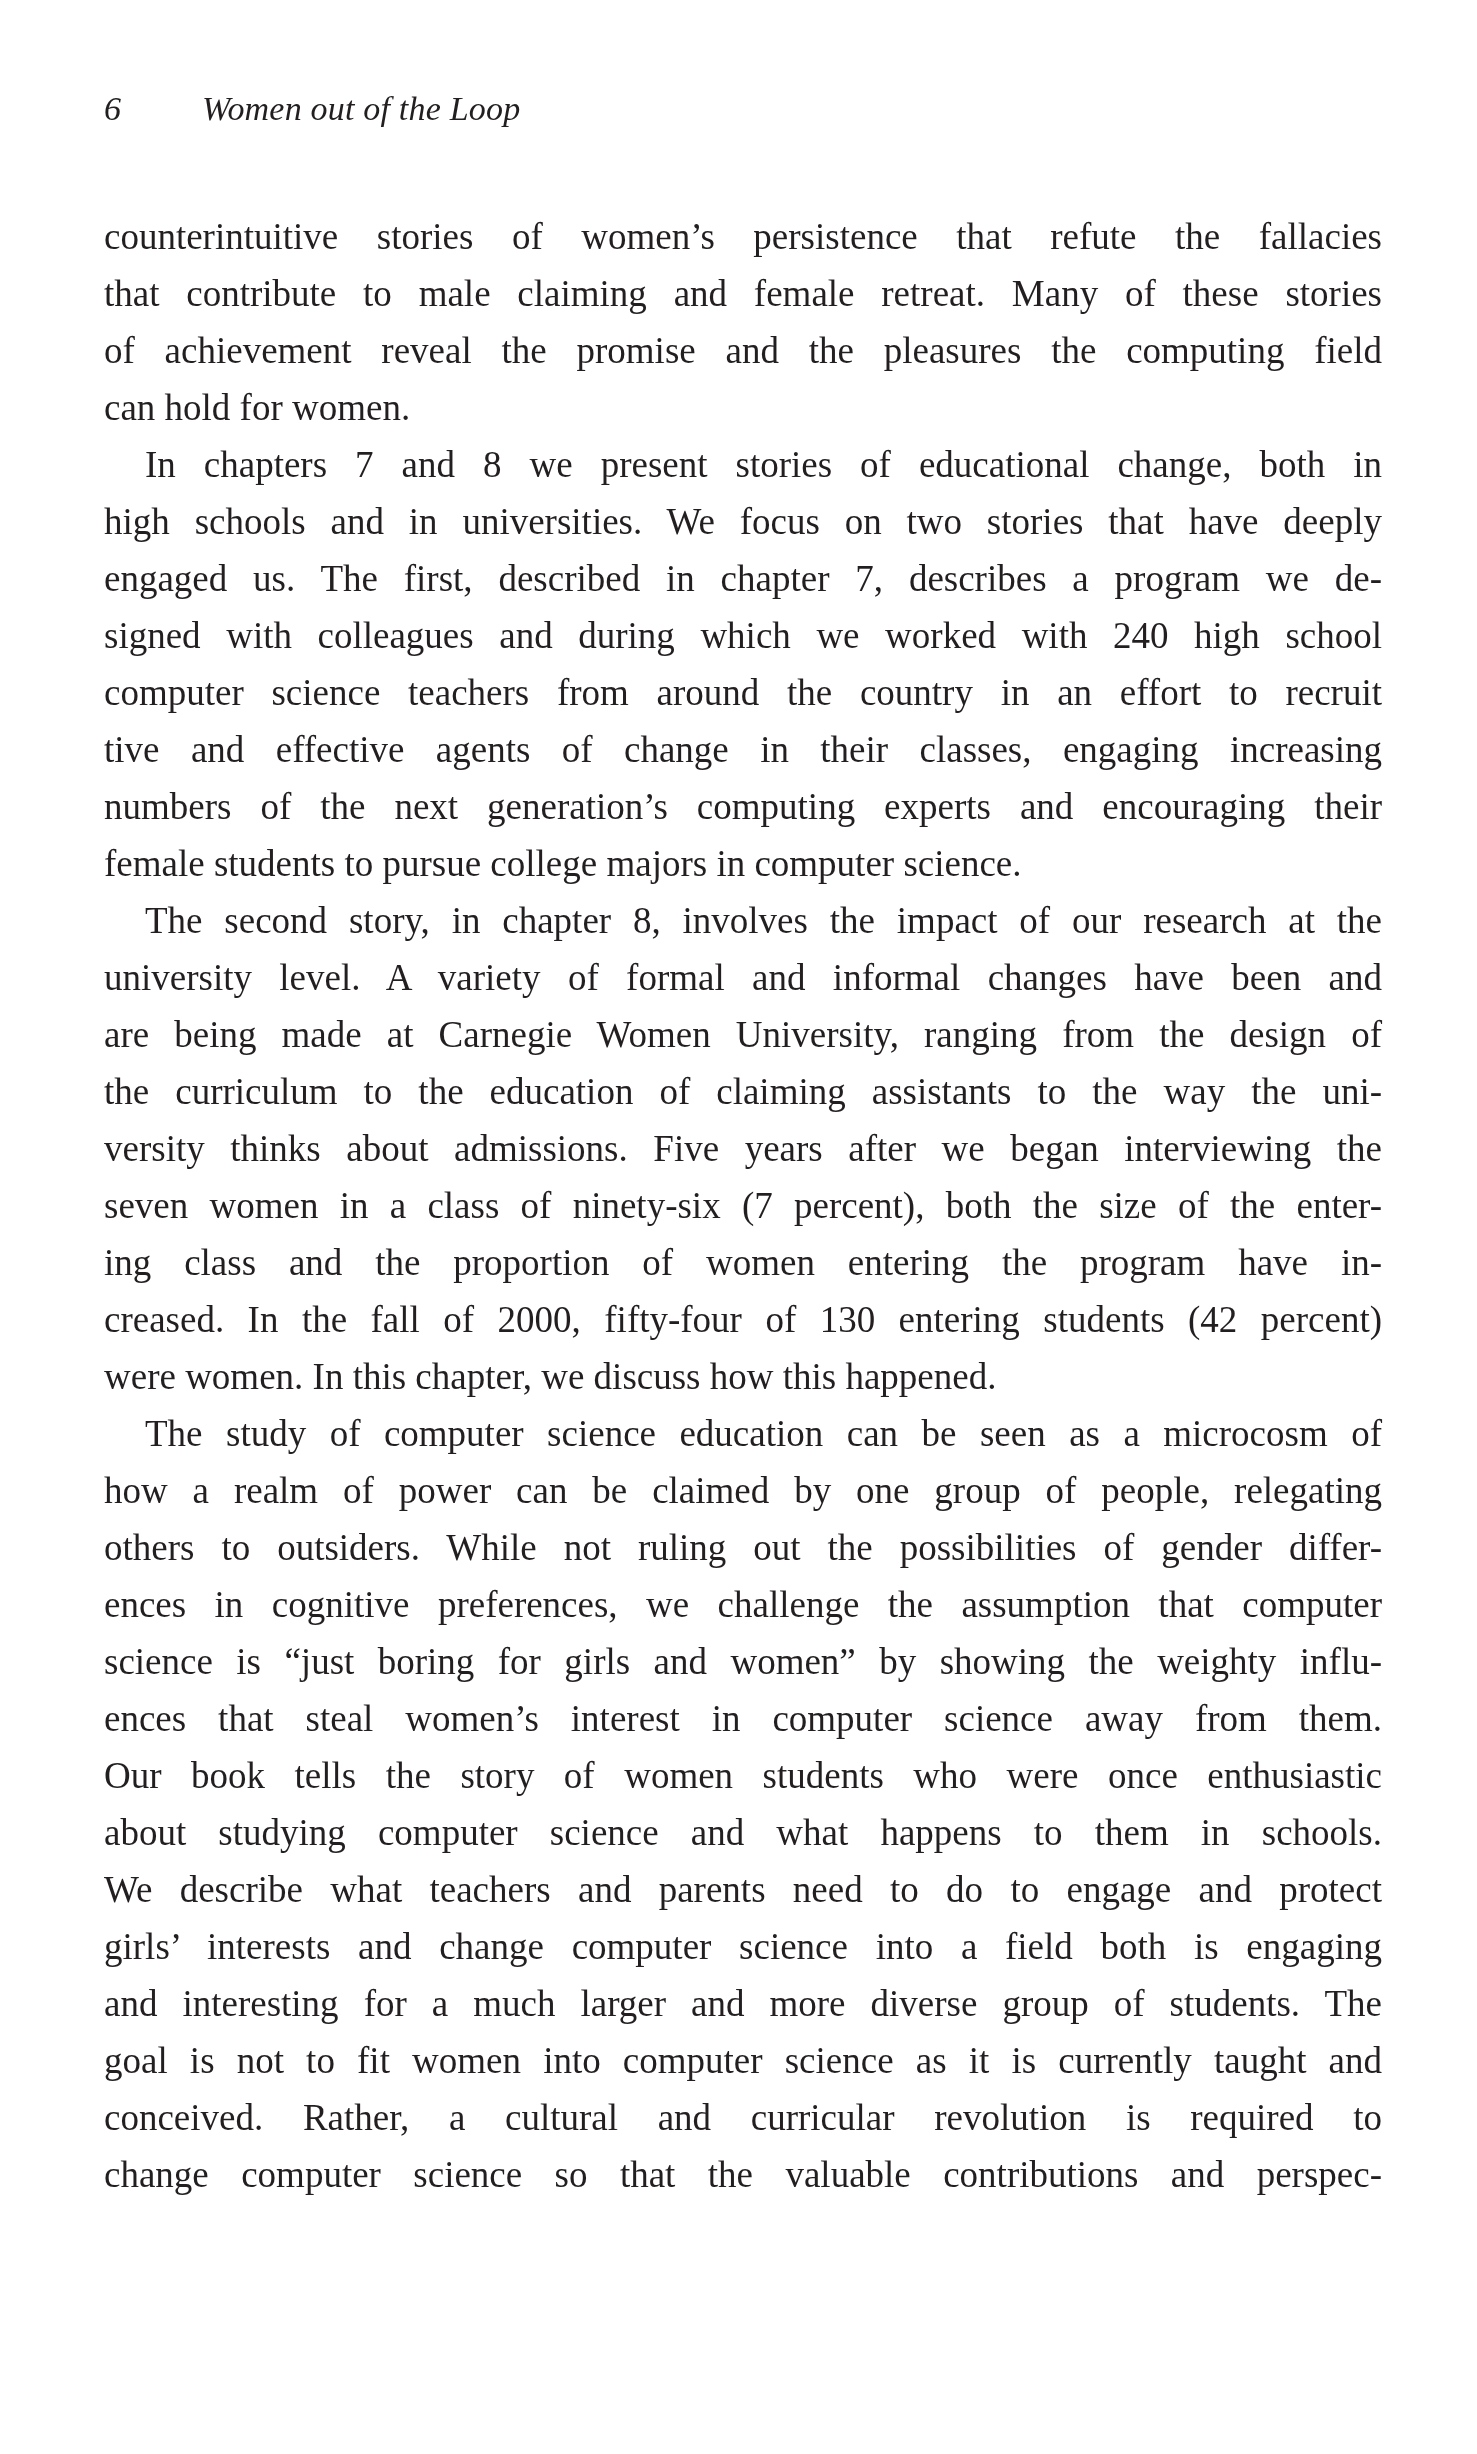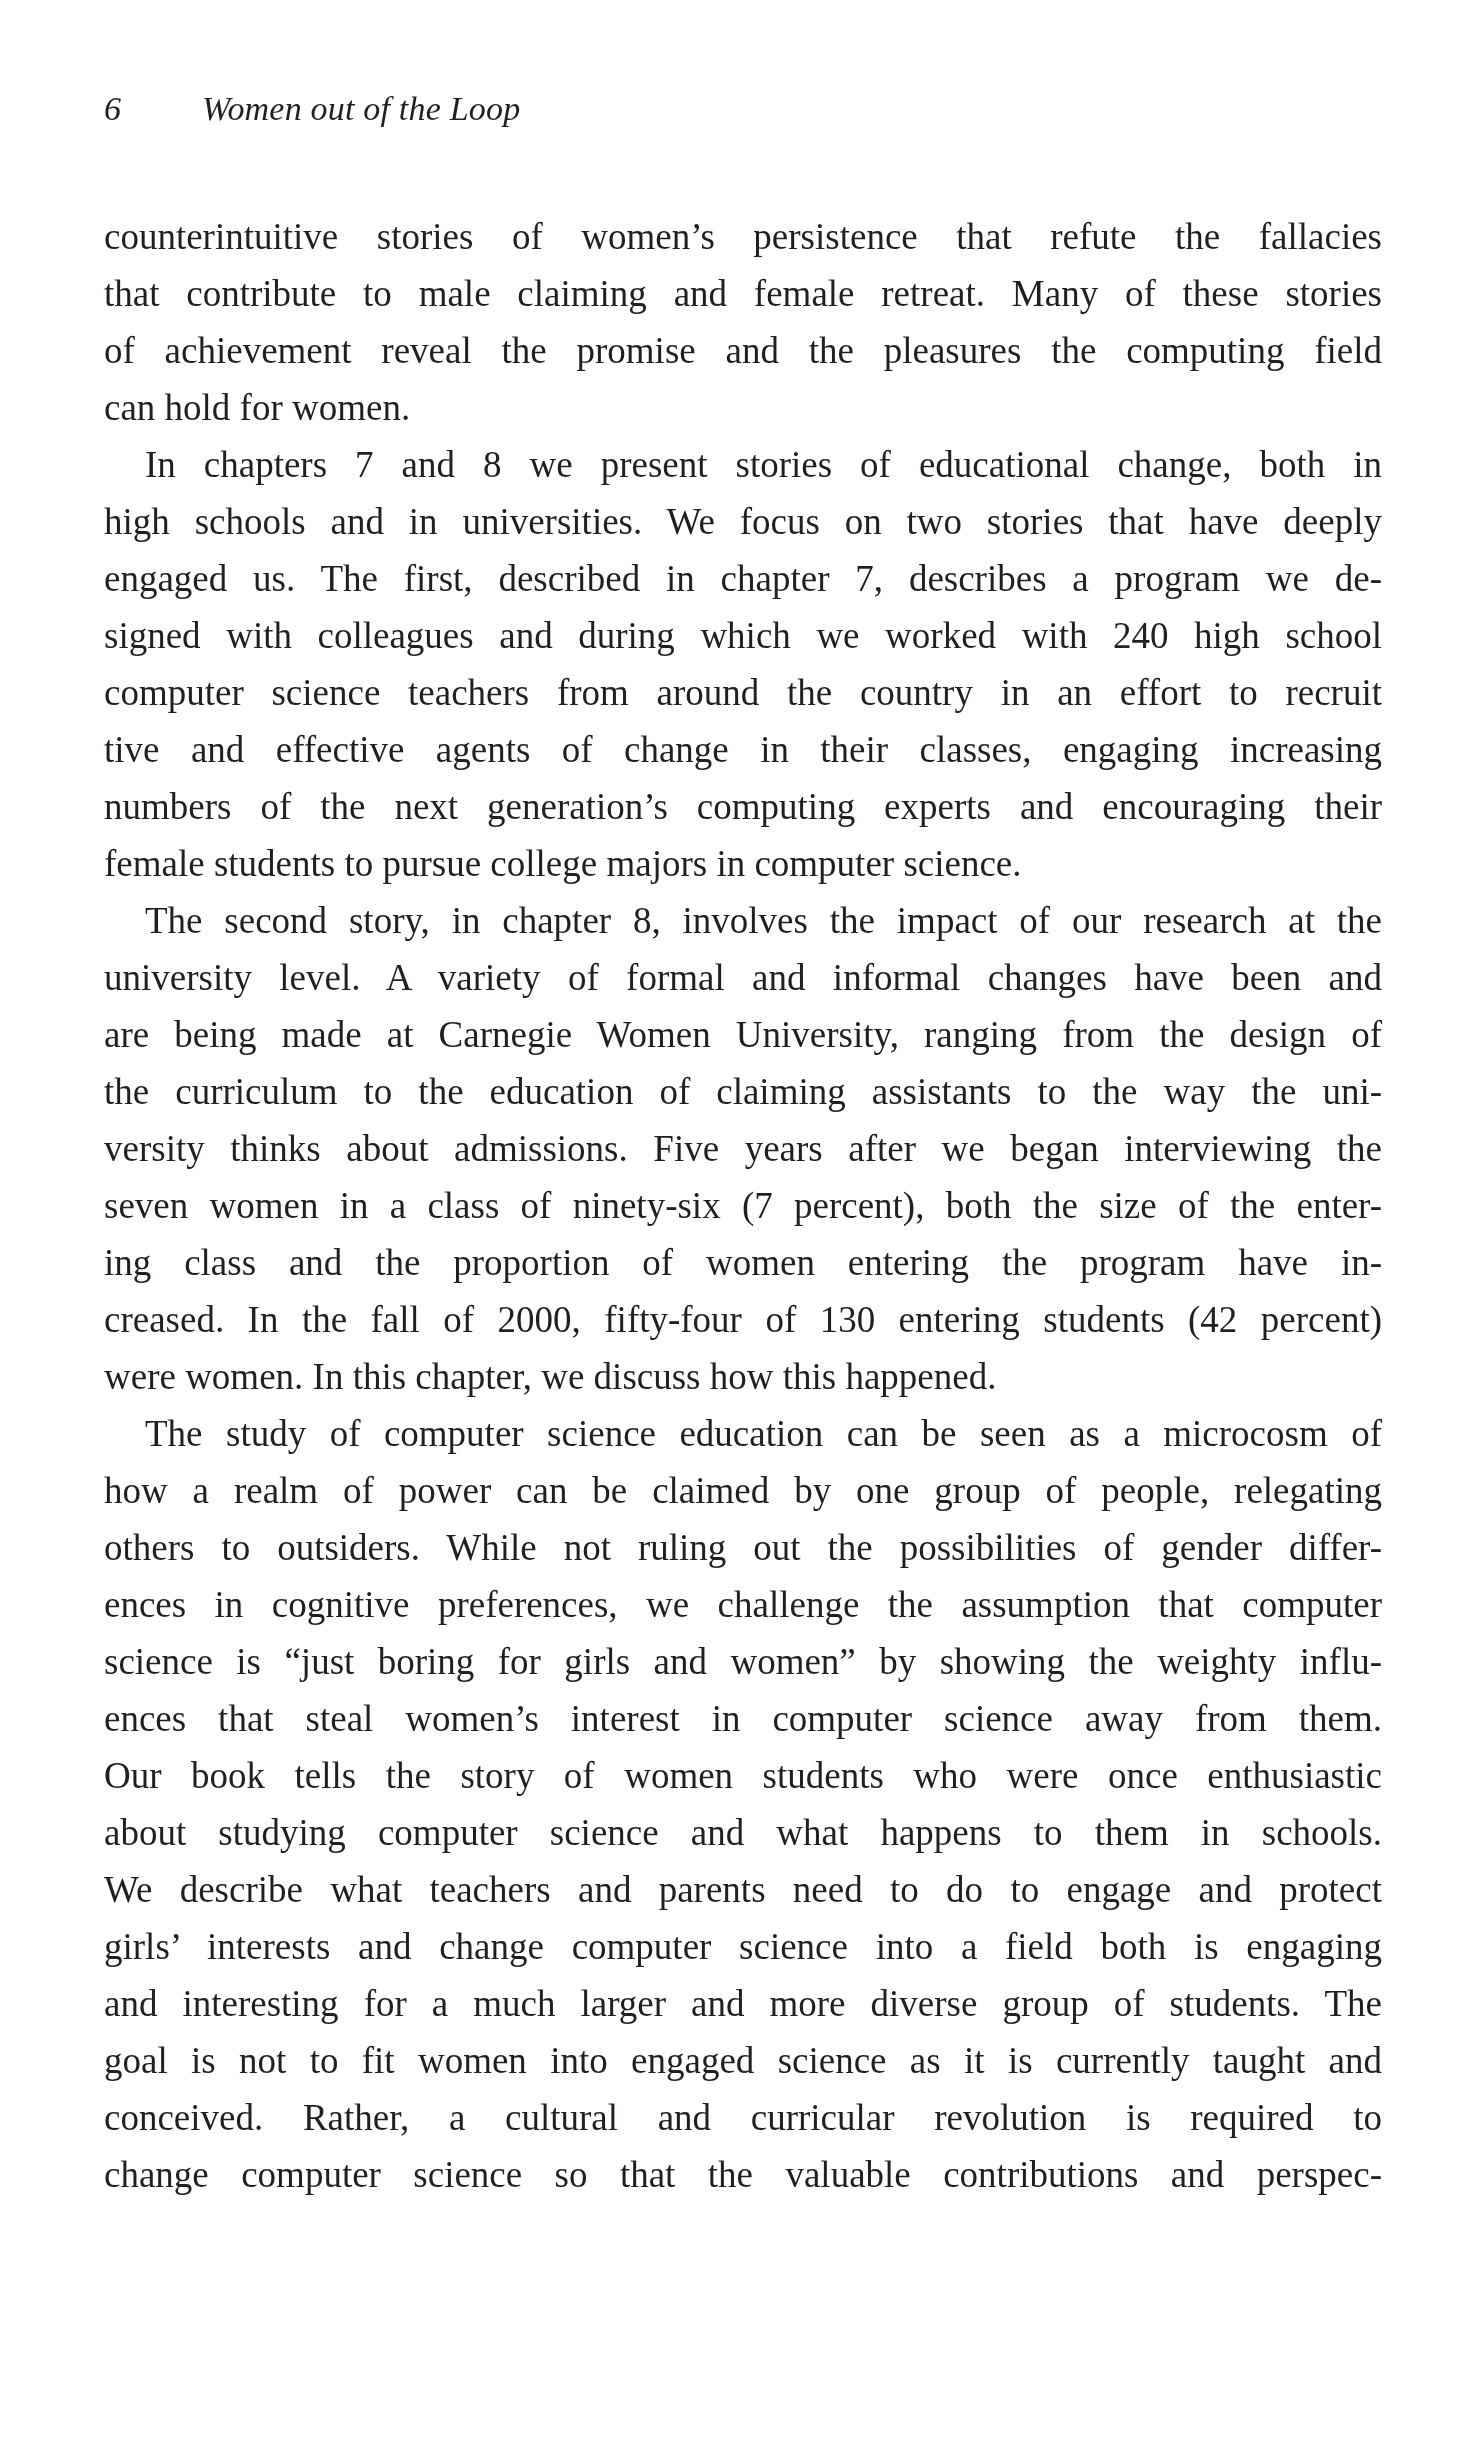--- a/index.html
+++ b/index.html
@@ -114,20 +114,20 @@
       <span class="line">how a realm of power can be claimed by one group of people, relegating</span>
       <span class="line">others to outsiders. While not ruling out the possibilities of gender differ-</span>
       <span class="line">ences in cognitive preferences, we challenge the assumption that computer</span>
       <span class="line">science is “just boring for girls and women” by showing the weighty influ-</span>
       <span class="line">ences that steal women’s interest in computer science away from them.</span>
       <span class="line">Our book tells the story of women students who were once enthusiastic</span>
       <span class="line">about studying computer science and what happens to them in schools.</span>
       <span class="line">We describe what teachers and parents need to do to engage and protect</span>
       <span class="line">girls’ interests and change computer science into a field both is engaging</span>
       <span class="line">and interesting for a much larger and more diverse group of students. The</span>
-      <span class="line">goal is not to fit women into engaged science as it is currently taught and</span>
+      <span class="line">goal is not to fit women into computer science as it is currently taught and</span>
       <span class="line">conceived. Rather, a cultural and curricular revolution is required to</span>
       <span class="line">change computer science so that the valuable contributions and perspec-</span>
     </div>
 
   </div>
 </div>
 
 
 </body></html>

